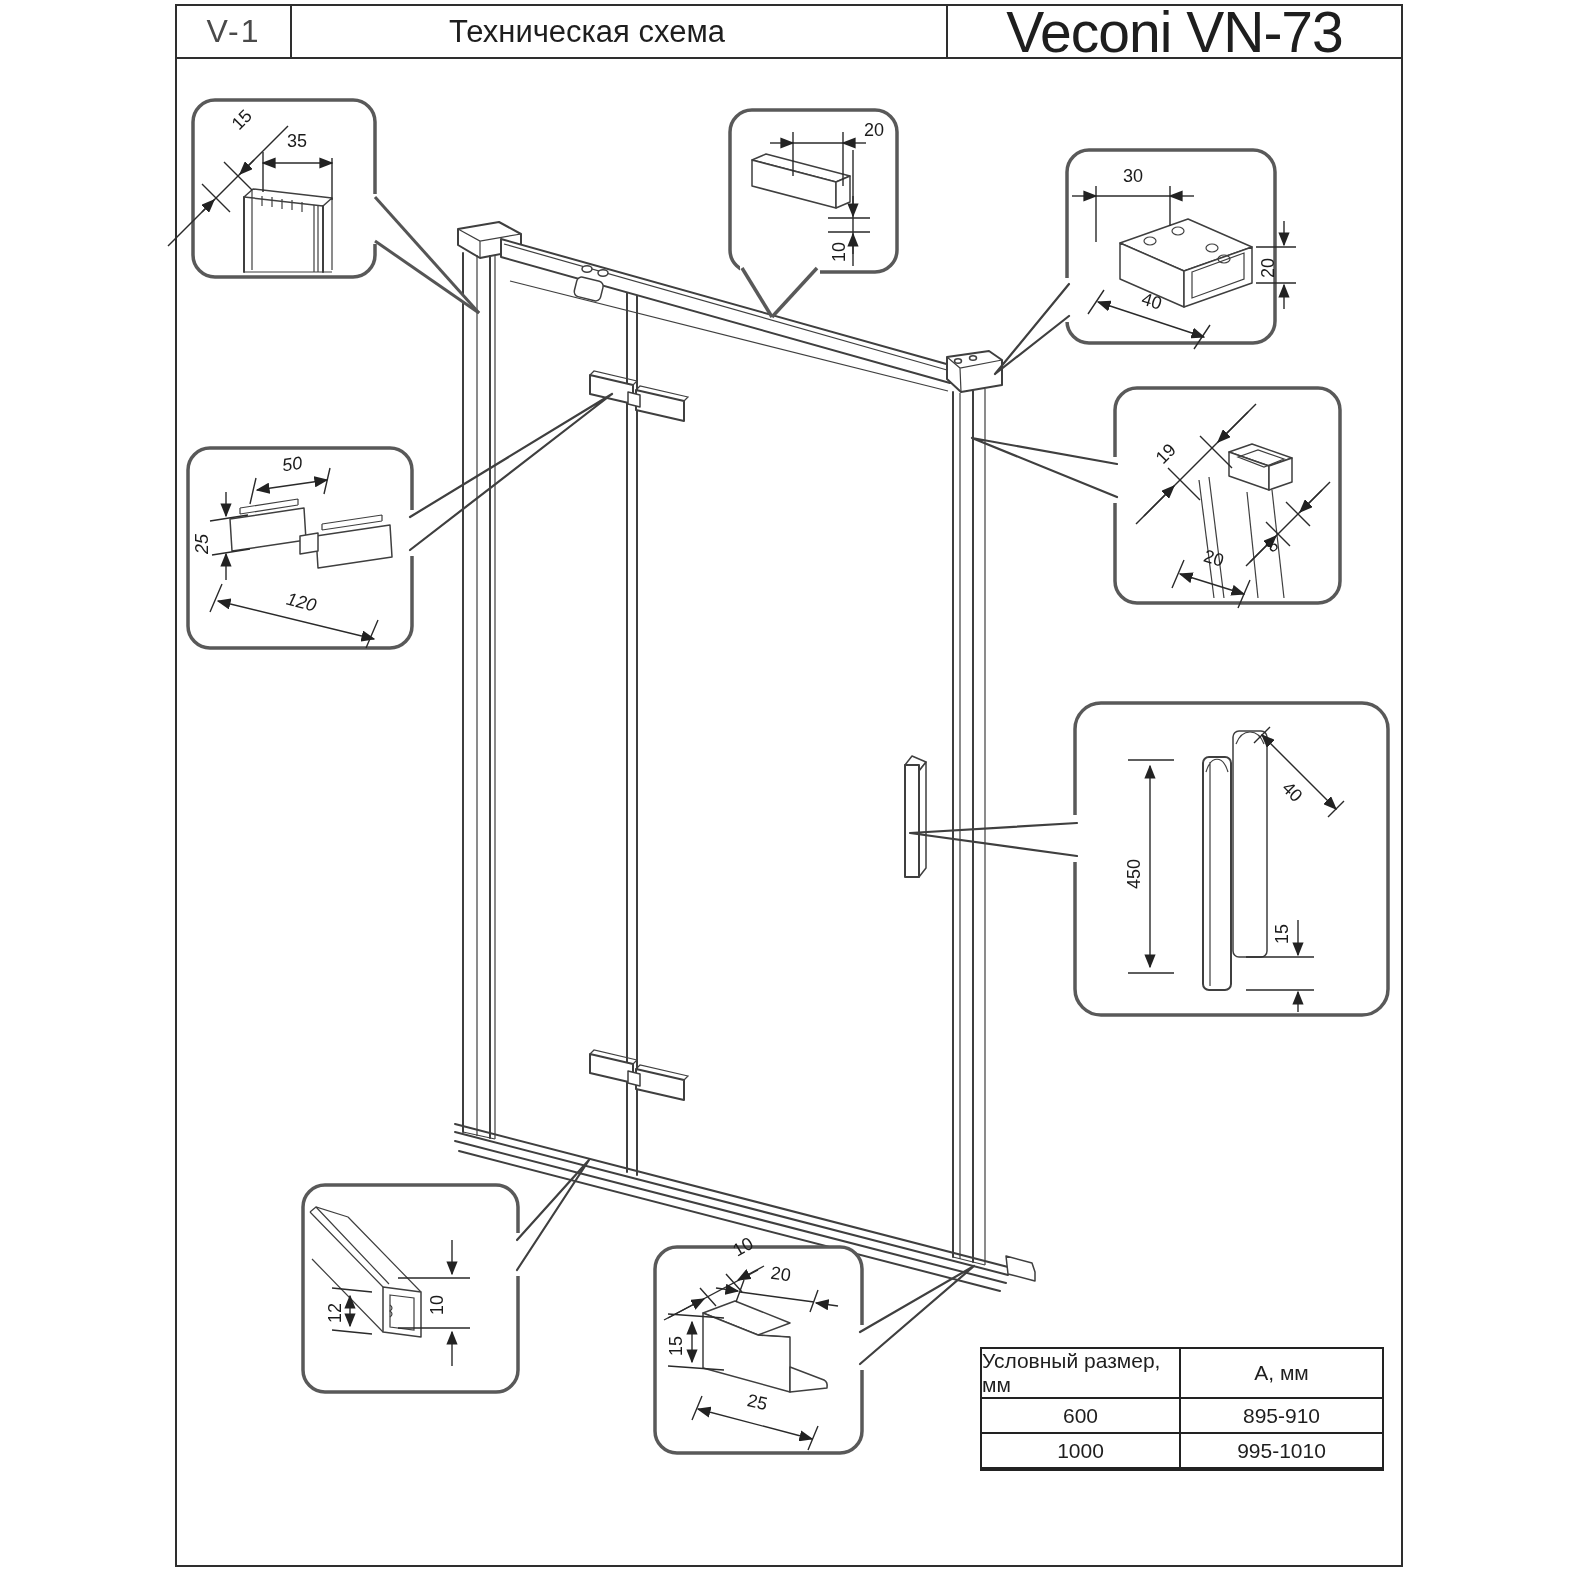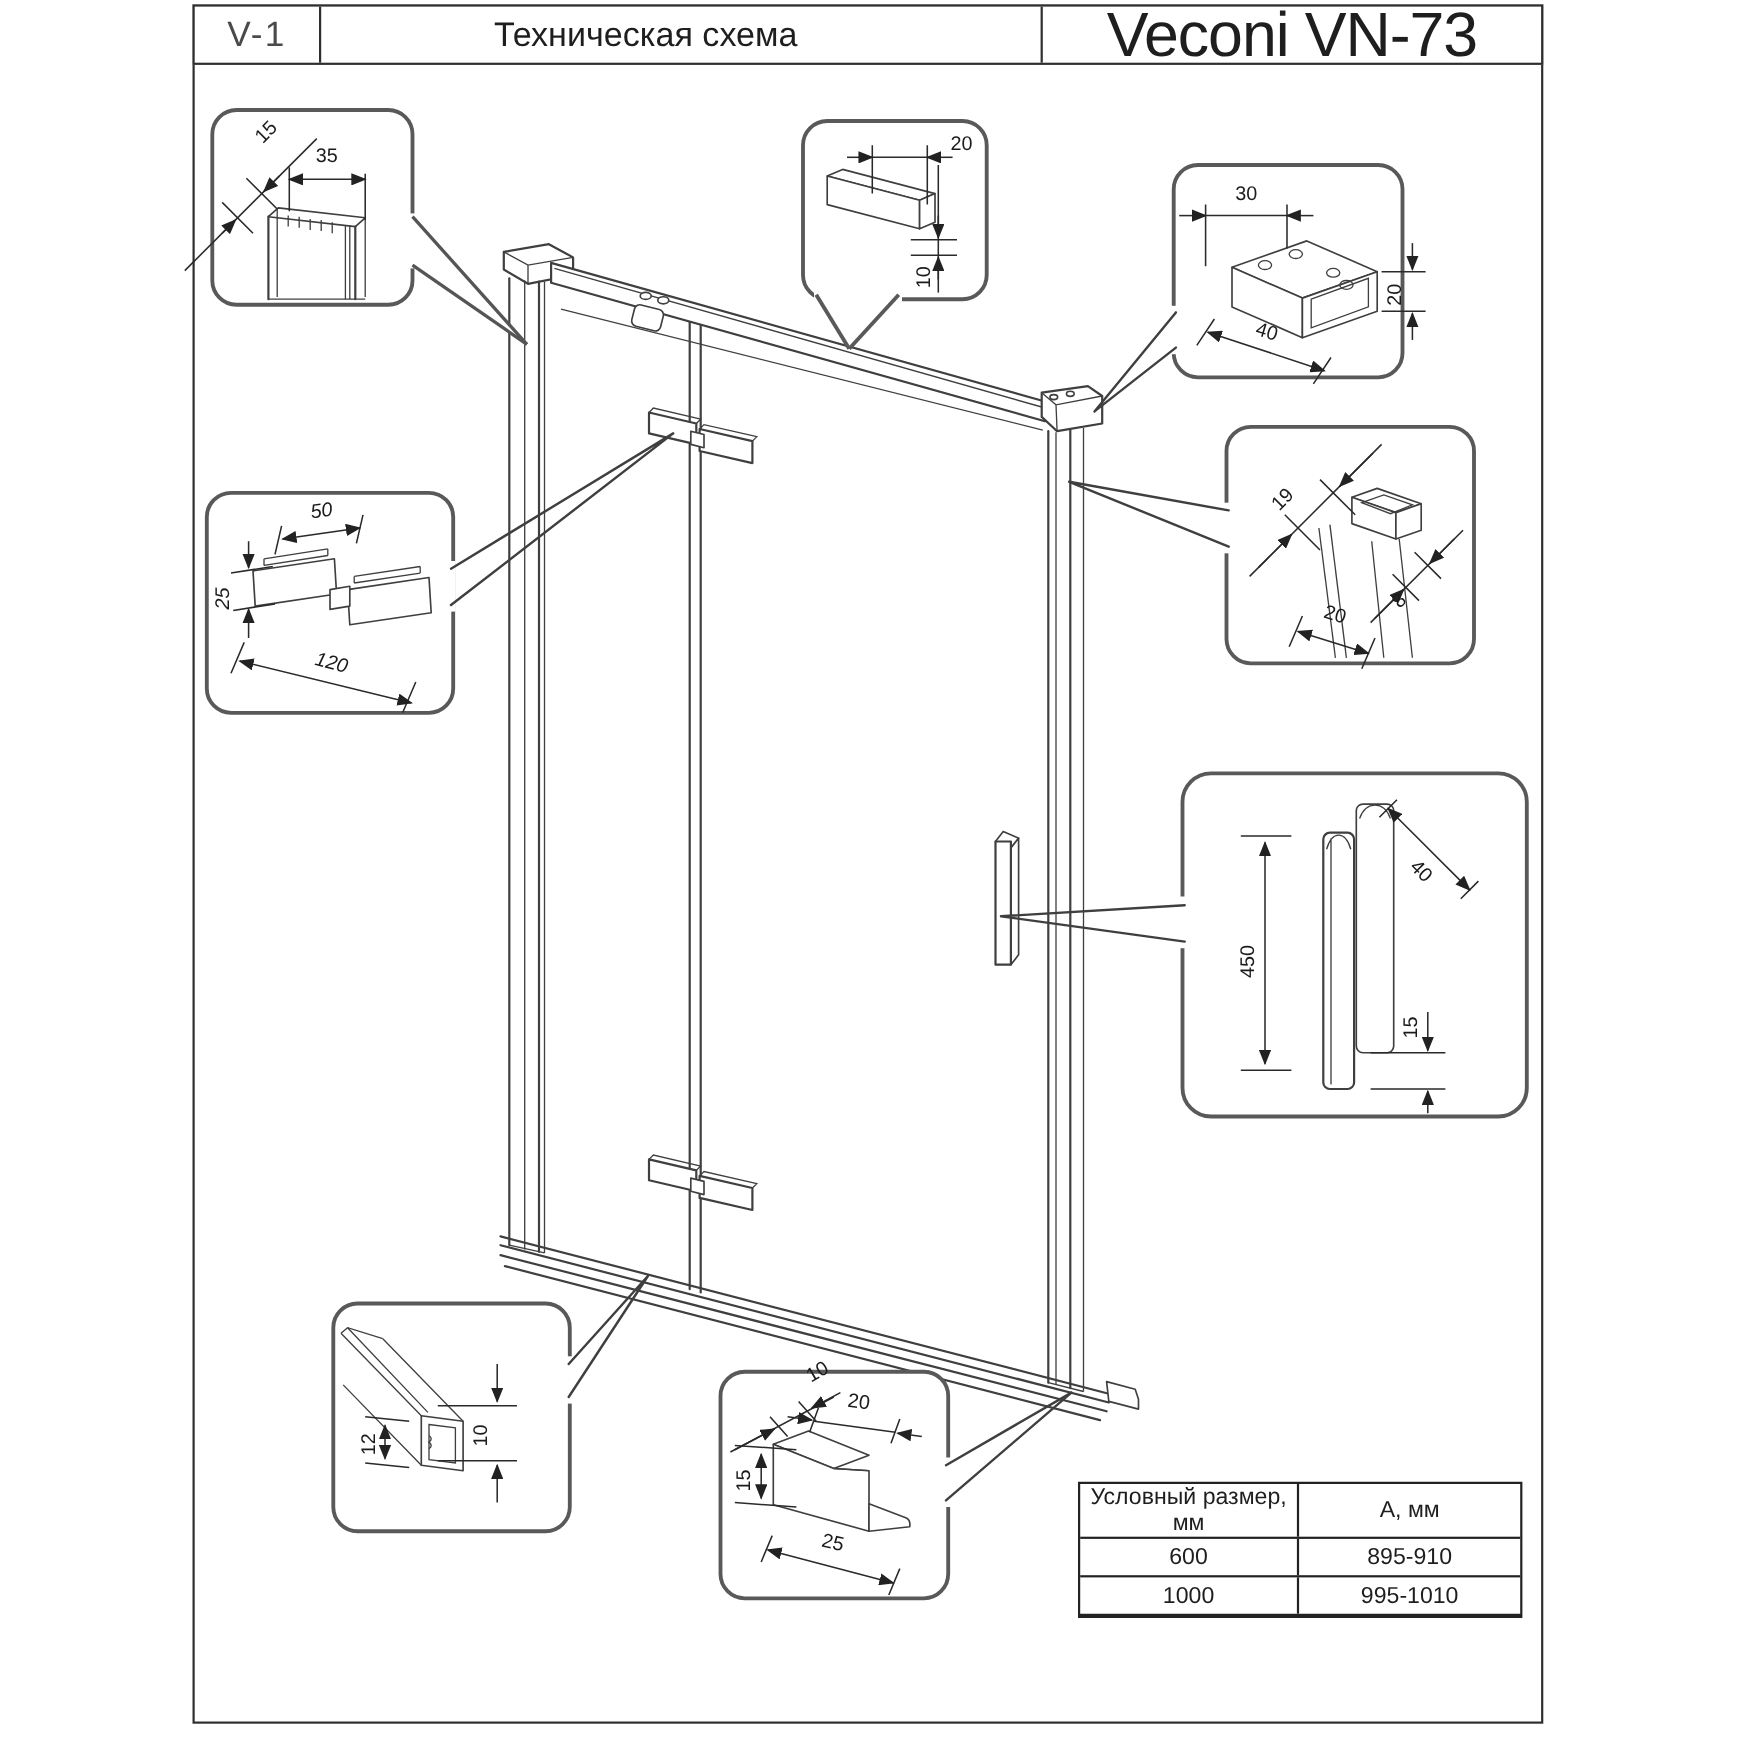--- a/index.html
+++ b/index.html
@@ -21,21 +21,21 @@
   .th{stroke:#3f3f3f;stroke-width:1.2;fill:none;}
   .wf{fill:#fff;stroke:#3f3f3f;stroke-width:2;stroke-linejoin:round;}
   .wf15{fill:#fff;stroke:#3f3f3f;stroke-width:1.5;stroke-linejoin:round;}
   .cbox{fill:#fff;stroke:#595959;stroke-width:3.5;}
   .lead{stroke:#3f3f3f;stroke-width:2.2;fill:none;stroke-linecap:round;}
   .dl{stroke:#2a2a2a;stroke-width:1.4;fill:none;}
   .dim{font:18px "Liberation Sans", sans-serif;fill:#1b1b1b;text-anchor:middle;}
   .dim.i{font-style:italic;}
   
   #tbl{position:absolute;left:980px;top:1347px;width:404px;border:2px solid #222;
-       border-bottom:4px solid #222;box-sizing:border-box;background:#fff;text-align:center;}
+       border-bottom:4px solid #222;box-sizing:border-box;background:#fff;}
   .trow{display:flex;border-top:2px solid #222;}
   .trow:first-child{border-top:none;}
   .tc{box-sizing:border-box;display:flex;align-items:center;justify-content:center;
       font-size:21px;height:33px;}
   .tc.c1{width:199px;border-right:2px solid #222;}
   .tc.c2{flex:1;}
   .thead .tc{height:48px;}
 </style>
 </head>
 <body>

